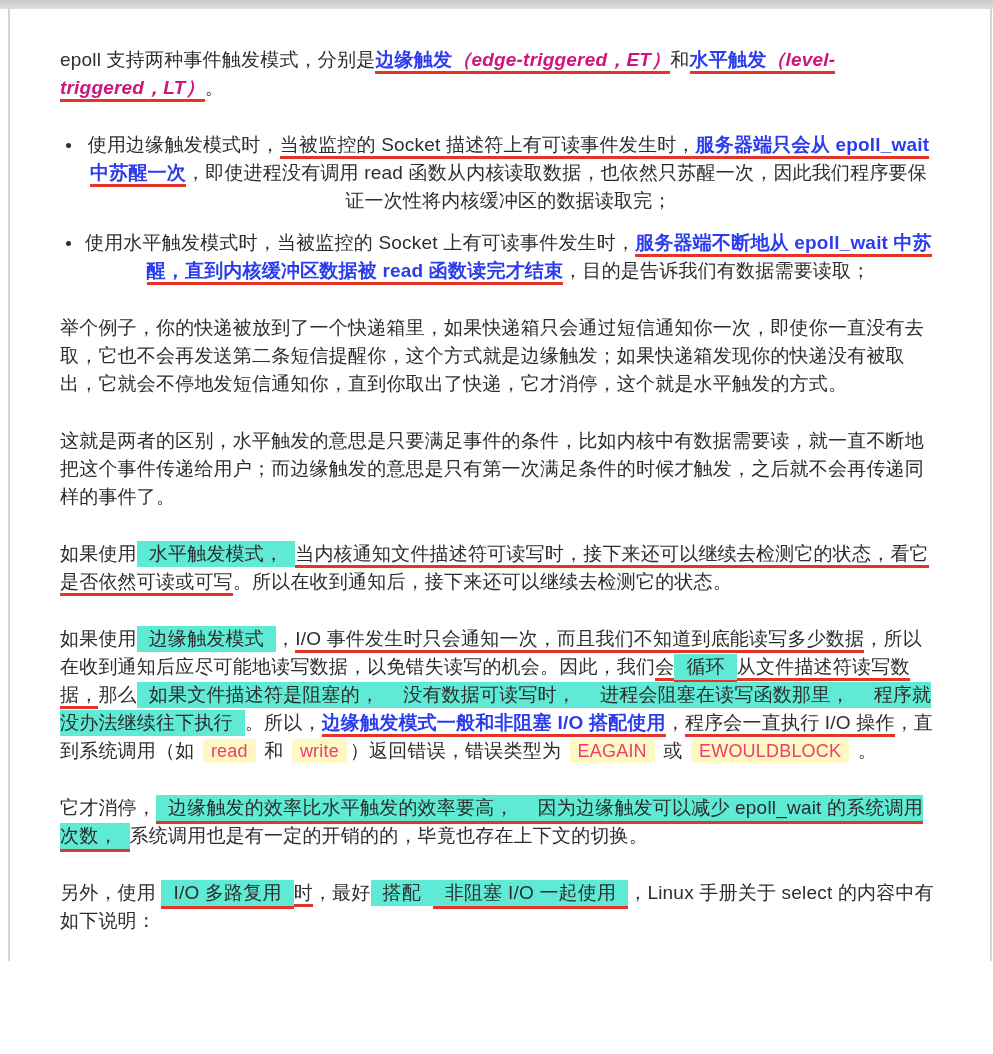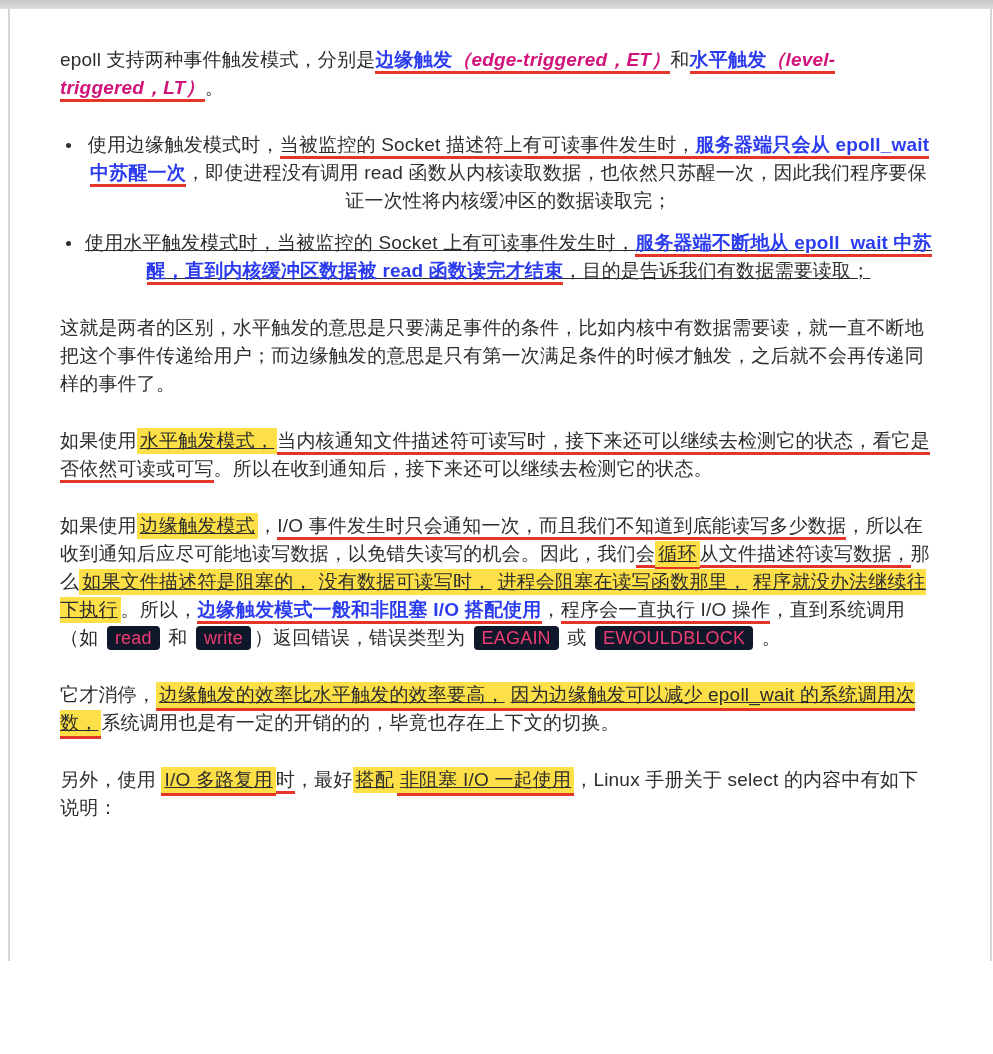--- a/index.html
+++ b/index.html
@@ -32,61 +32,61 @@
     margin:29px 0;
     padding-left:23px;
     text-align:center;
   }
   ul.bullets li {
     font-size:19px; line-height:28px;
     color:#2d2d2d;
     letter-spacing:0.2px;
     margin-bottom:14px;
   }
-  ul.bullets li:last-child { margin-bottom:0;text-decoration:underline; }
+  ul.bullets li:last-child { margin-bottom:0; }
   li::marker { font-size:0.85em; color:#2d2d2d; }
 
   .run { }
   .u {
     border-bottom:3px solid #e53529;
     padding-bottom:1px;
   }
   .blue {
     color:#2b3bee;
     font-weight:700;
   }
   .magenta {
     color:#d1147a;
     font-weight:700;
     font-style:italic;
   }
   .mark {
-    background:#fde047;
-    padding:2px 3px 3px;
-    text-decoration:underline;
+    background:#5eead4;
+    padding:2px 12px 3px;
   }
   .code {
-    background:#0f172a;
+    background:#fef9c3;
     color:#ef3c71;
     border-radius:4px;
     padding:2px 8px;
     margin:0 3px;
     font-size:18px;
   }
 </style>
 </head>
 <body>
 
 <div class="page">
   <div class="top-strip"></div>
   <main class="content" id="content">
       <p class="para"><span class="run">epoll 支持两种事件触发模式，分别是</span><span class="run blue u">边缘触发</span><span class="run magenta u">（edge-triggered，ET）</span><span class="run">和</span><span class="run blue u">水平触发</span><span class="run magenta u">（level-triggered，LT）</span><span class="run">。</span></p>
       <ul class="bullets">
         <li><span class="run">使用边缘触发模式时，</span><span class="run u">当被监控的 Socket 描述符上有可读事件发生时，</span><span class="run blue u">服务器端只会从 epoll_wait 中苏醒一次</span><span class="run">，即使进程没有调用 read 函数从内核读取数据，也依然只苏醒一次，因此我们程序要保证一次性将内核缓冲区的数据读取完；</span></li>
         <li><span class="run">使用水平触发模式时，当被监控的 Socket 上有可读事件发生时，</span><span class="run blue u">服务器端不断地从 epoll_wait 中苏醒，直到内核缓冲区数据被 read 函数读完才结束</span><span class="run">，目的是告诉我们有数据需要读取；</span></li>
       </ul>
+      <p class="para"><span class="run">举个例子，你的快递被放到了一个快递箱里，如果快递箱只会通过短信通知你一次，即使你一直没有去取，它也不会再发送第二条短信提醒你，这个方式就是边缘触发；如果快递箱发现你的快递没有被取出，它就会不停地发短信通知你，直到你取出了快递，它才消停，这个就是水平触发的方式。</span></p>
       <p class="para"><span class="run">这就是两者的区别，水平触发的意思是只要满足事件的条件，比如内核中有数据需要读，就一直不断地把这个事件传递给用户；而边缘触发的意思是只有第一次满足条件的时候才触发，之后就不会再传递同样的事件了。</span></p>
       <p class="para"><span class="run">如果使用</span><span class="run mark">水平触发模式，</span><span class="run u">当内核通知文件描述符可读写时，</span><span class="run u">接下来还可以继续去检测它的状态，</span><span class="run u">看它是否依然可读或可写</span><span class="run">。所以在收到通知后，接下来还可以继续去检测它的状态。</span></p>
       <p class="para"><span class="run">如果使用</span><span class="run mark">边缘触发模式</span><span class="run">，</span><span class="run u">I/O 事件发生时只会通知一次，</span><span class="run u">而且我们不知道到底能读写多少数据</span><span class="run">，所以在收到通知后应尽可能地读写数据，以免错失读写的机会。因此，我们</span><span class="run u">会</span><span class="run mark u">循环</span><span class="run u">从文件描述符读写数据，</span><span class="run">那么</span><span class="run mark">如果文件描述符是阻塞的，</span><span class="run mark">没有数据可读写时，</span><span class="run mark">进程会阻塞在读写函数那里，</span><span class="run mark">程序就没办法继续往下执行</span><span class="run">。所以，</span><span class="run blue u">边缘触发模式一般和非阻塞 I/O 搭配使用</span><span class="run">，</span><span class="run u">程序会一直执行 I/O 操作</span><span class="run">，直到系统调用（如 </span><span class="run code">read</span><span class="run"> 和 </span><span class="run code">write</span><span class="run">）返回错误，错误类型为 </span><span class="run code">EAGAIN</span><span class="run"> 或 </span><span class="run code">EWOULDBLOCK</span><span class="run"> 。</span></p>
       <p class="para"><span class="run">它才消停，</span><span class="run mark u">边缘触发的效率比水平触发的效率要高，</span><span class="run mark u">因为边缘触发可以减少 epoll_wait 的系统调用次数，</span><span class="run">系统调用也是有一定的开销的的，毕竟也存在上下文的切换。</span></p>
       <p class="para"><span class="run">另外，使用 </span><span class="run mark u">I/O 多路复用</span><span class="run u">时</span><span class="run">，最好</span><span class="run mark">搭配</span><span class="run mark u">非阻塞 I/O 一起使用</span><span class="run">，Linux 手册关于 select 的内容中有如下说明：</span></p>
     </main>
 </div>
 
 </body></html>

